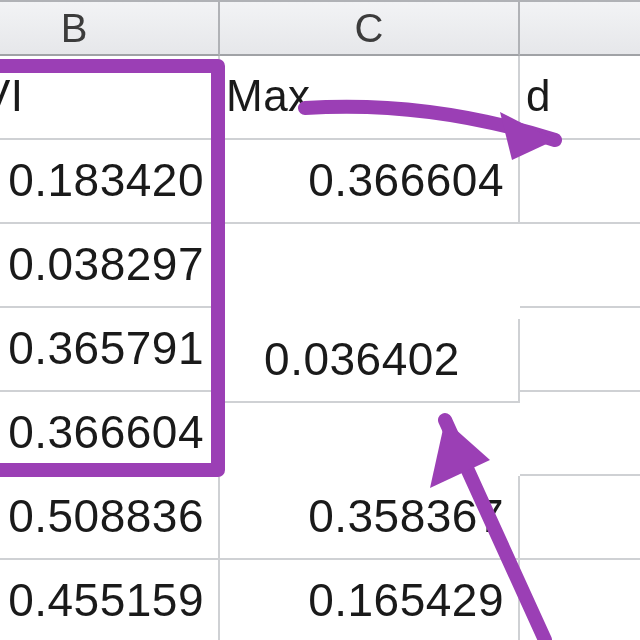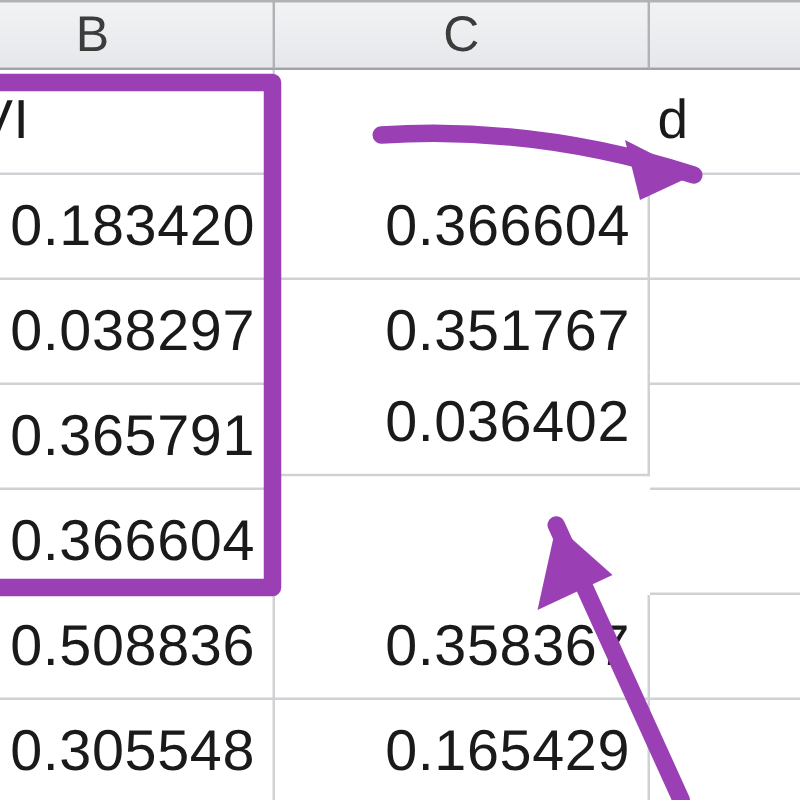--- a/index.html
+++ b/index.html
@@ -79,42 +79,42 @@
     <span>B</span>
   </div>
   <div class="colhdr colC" style="left:220px;width:300px;">
     <span>C</span>
   </div>
   <div class="colhdr colD" style="left:520px;width:290px;">
     <span></span>
   </div>
 
   <div class="cell header colB" style="top:56px;"><span>IDVI</span></div>
+  <div class="cell header colC" style="top:56px;"><span>Max</span></div>
   <div class="cell header colD" style="top:56px;"><span>d</span></div>
 
   <div class="cell colB" style="top:140px;"><span>0.183420</span></div>
   <div class="cell colC" style="top:140px;"><span>0.366604</span></div>
   <div class="cell colD" style="top:140px;"><span></span></div>
 
   <div class="cell colB" style="top:224px;"><span>0.038297</span></div>
-  <div class="cell colC" style="top:224px;"><span>0.351767</span></div>
   <div class="cell colD" style="top:224px;"><span></span></div>
 
   <div class="cell colB" style="top:308px;"><span>0.365791</span></div>
-  <div class="cell colC" style="top:297px;"><span>0.036402</span></div>
+  <div class="cell colC" style="top:319px;text-align:center;"><span>0.036402</span></div>
   <div class="cell colD" style="top:308px;"><span></span></div>
 
   <div class="cell colB" style="top:392px;"><span>0.366604</span></div>
   <div class="cell colD" style="top:392px;"><span></span></div>
 
   <div class="cell colB" style="top:476px;"><span>0.508836</span></div>
   <div class="cell colC" style="top:476px;"><span>0.358367</span></div>
   <div class="cell colD" style="top:476px;"><span></span></div>
 
-  <div class="cell colB" style="top:560px;"><span>0.305548</span></div>
+  <div class="cell colB" style="top:560px;"><span>0.455159</span></div>
   <div class="cell colC" style="top:560px;"><span>0.165429</span></div>
   <div class="cell colD" style="top:560px;"><span></span></div>
 </div>
 
 <div class="ann">
   <svg viewBox="0 0 640 640">
 
     <path class="stroke" d="M -40,66
              L 218,66
              L 218,470

